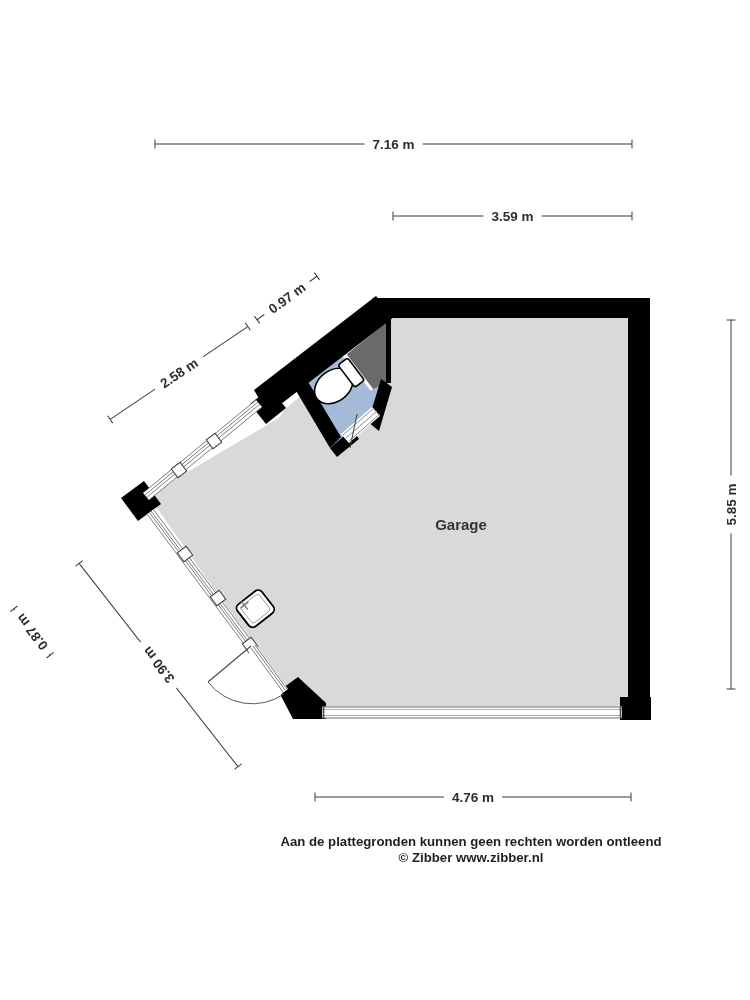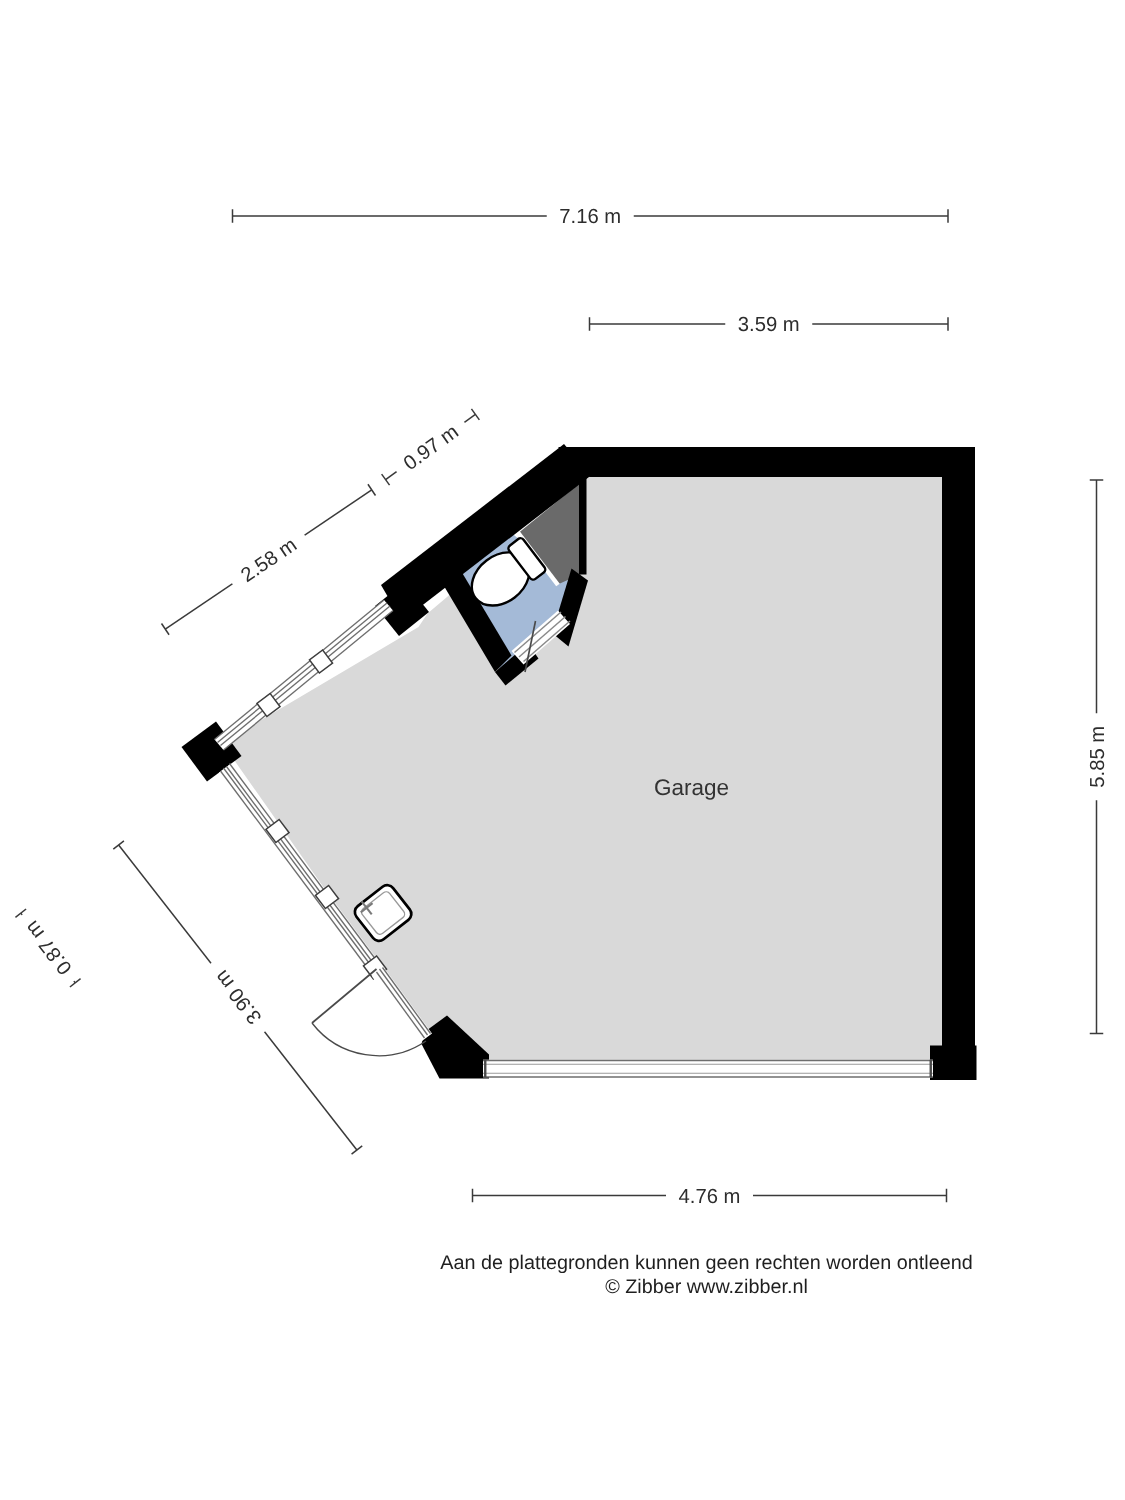--- a/index.html
+++ b/index.html
@@ -1,17 +1,17 @@
 <!DOCTYPE html>
 <html><head>
 <meta charset="utf-8">
 <style>
   html,body{margin:0;padding:0;background:#fff;}
   .page{position:relative;width:750px;height:1000px;background:#ffffff;overflow:hidden;
-        font-family:"Liberation Sans", sans-serif;}
+        font-family:"Liberation Sans", sans-serif;font-weight:bold;}
   svg text{font-family:"Liberation Sans", sans-serif;}
   .dim-text{font-size:13.5px;fill:#2d2d2d;}
   .room-text{font-size:15px;fill:#333333;}
   .footer-text{font-size:13.2px;fill:#1f1f1f;}
 </style>
 </head>
 <body>
 
 <div class="page">
 <svg width="750" height="1000" viewBox="0 0 750 1000">

